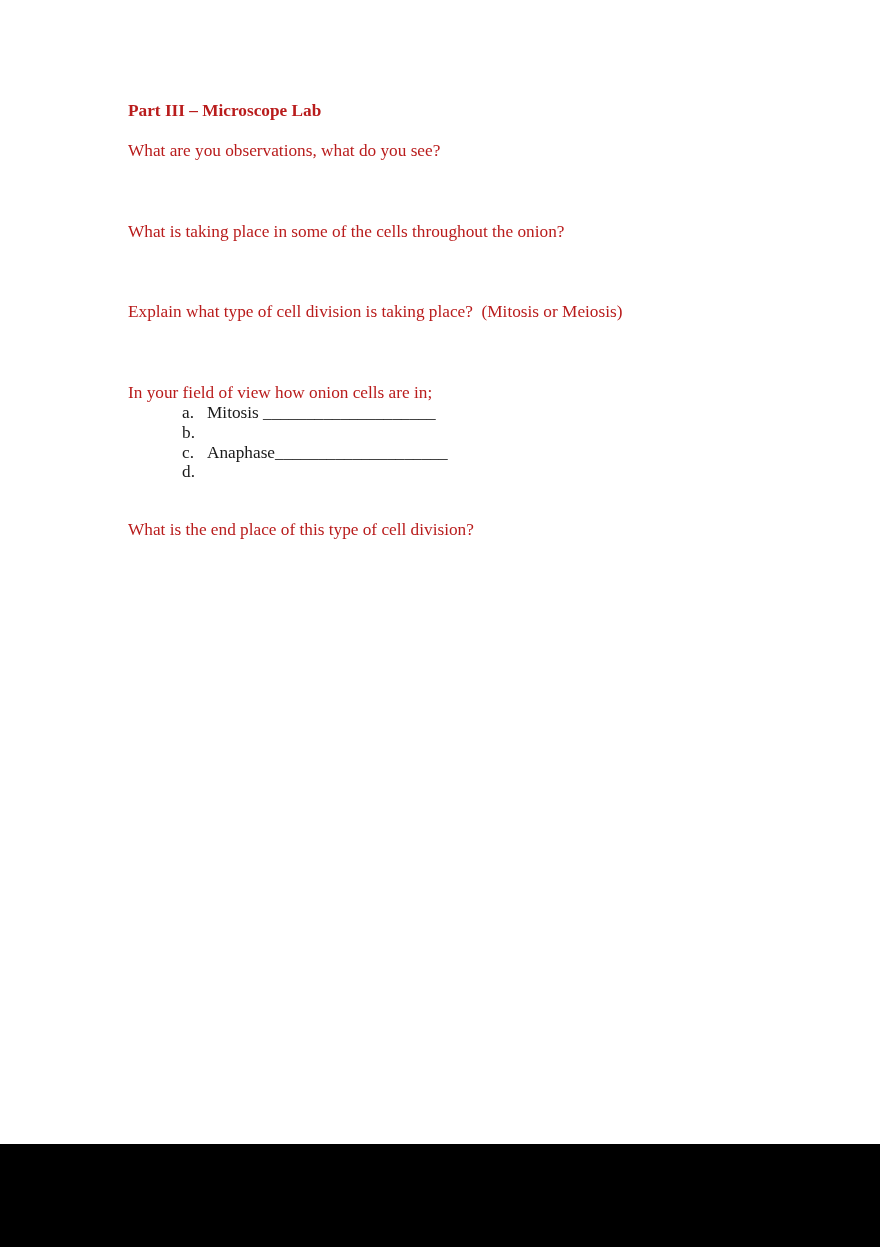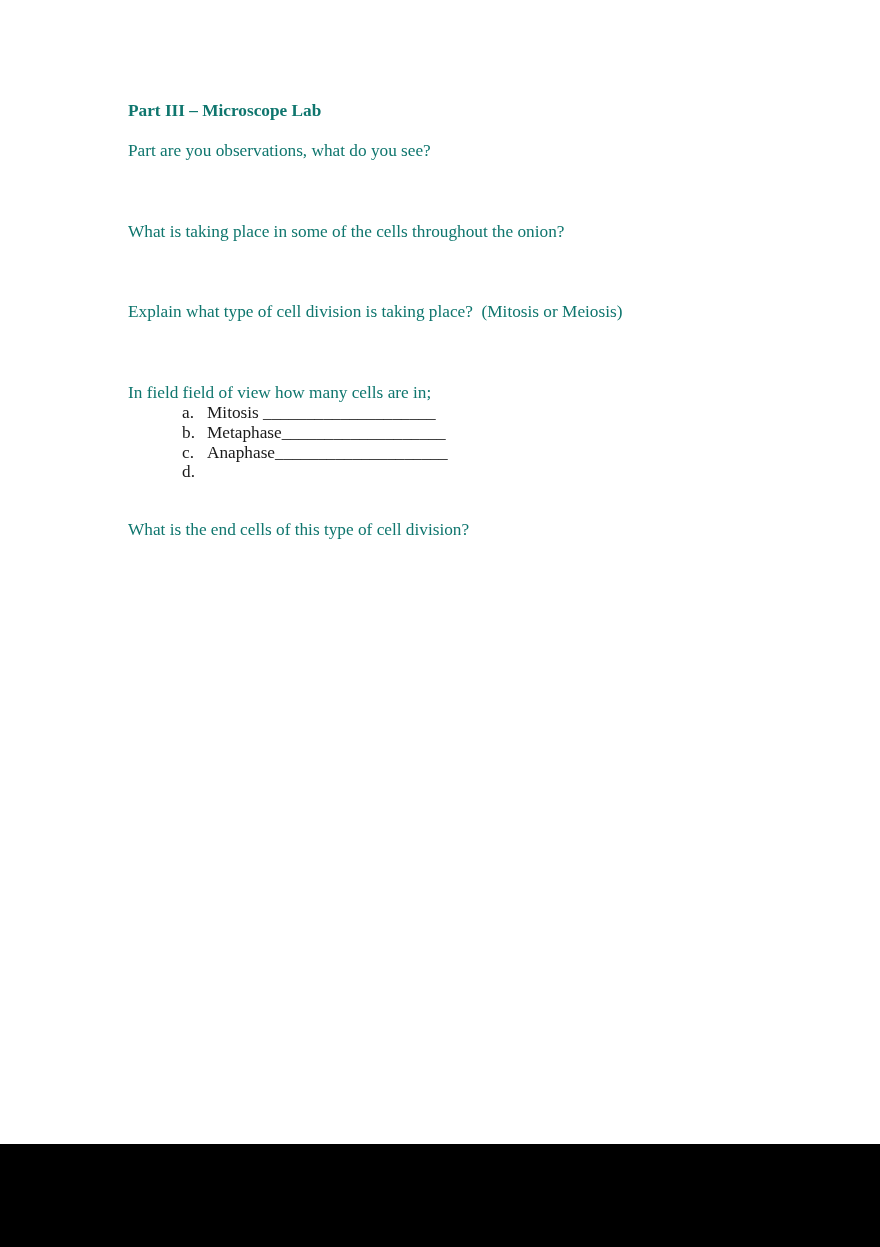--- a/index.html
+++ b/index.html
@@ -28,21 +28,21 @@
     color: #1a1a1a;
   }
   .textblock {
     position: absolute;
     left: 128px;
     right: 60px;
     margin: 0;
     font-size: 17.25px;
     line-height: 19.8px;
     white-space: pre-wrap;
-    color: #0f766e;
+    color: #b91c1c;
   }
   .doc-title {
     font-weight: bold;
     top: 101px;
   }
   .q1 { top: 141px; }
   .q2 { top: 222px; }
   .q3 { top: 302px; }
   .q4 { top: 383px; }
   .q5 { top: 520px; }
@@ -73,44 +73,43 @@
   }
 </style>
 </head>
 <body>
 
 <div class="viewport">
   <div class="page">
 
     <p class="textblock doc-title">Part III – Microscope Lab</p>
 
-    <p class="textblock q1">Part are you observations, what do you see?</p>
+    <p class="textblock q1">What are you observations, what do you see?</p>
 
     <p class="textblock q2">What is taking place in some of the cells throughout the onion?</p>
 
     <p class="textblock q3">Explain what type of cell division is taking place?  (Mitosis or Meiosis)</p>
 
-    <p class="textblock q4">In field field of view how many cells are in;</p>
+    <p class="textblock q4">In your field of view how onion cells are in;</p>
 
     <div class="phase-list">
       <div class="phase-item">
         <span class="phase-marker">a.</span>
         <span class="phase-label">Mitosis ____________________</span>
       </div>
       <div class="phase-item">
         <span class="phase-marker">b.</span>
-        <span class="phase-label">Metaphase___________________</span>
       </div>
       <div class="phase-item">
         <span class="phase-marker">c.</span>
         <span class="phase-label">Anaphase____________________</span>
       </div>
       <div class="phase-item">
         <span class="phase-marker">d.</span>
       </div>
     </div>
 
-    <p class="textblock q5">What is the end cells of this type of cell division?</p>
+    <p class="textblock q5">What is the end place of this type of cell division?</p>
 
   </div>
 
   <div class="letterbox"></div>
 </div>
 
 </body></html>

